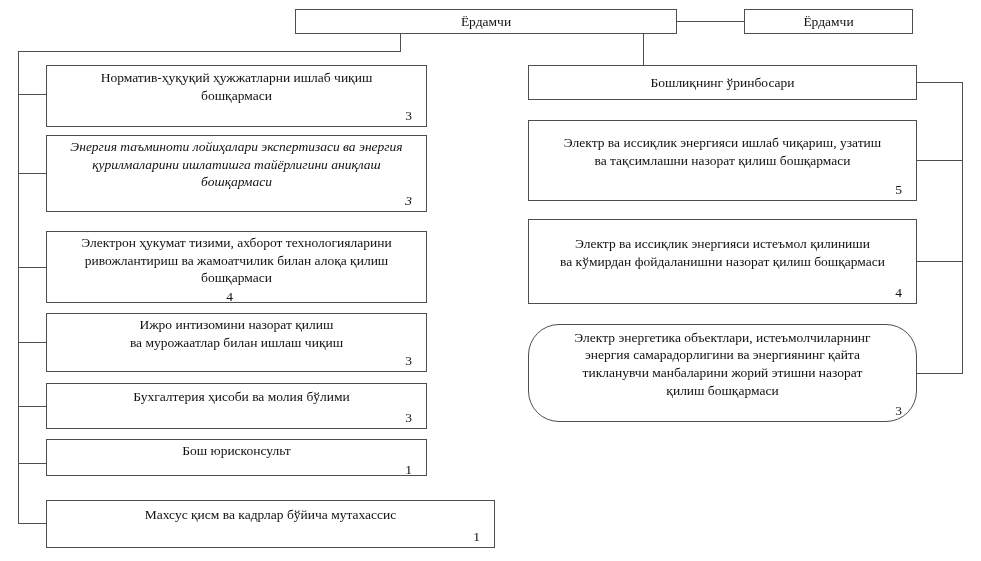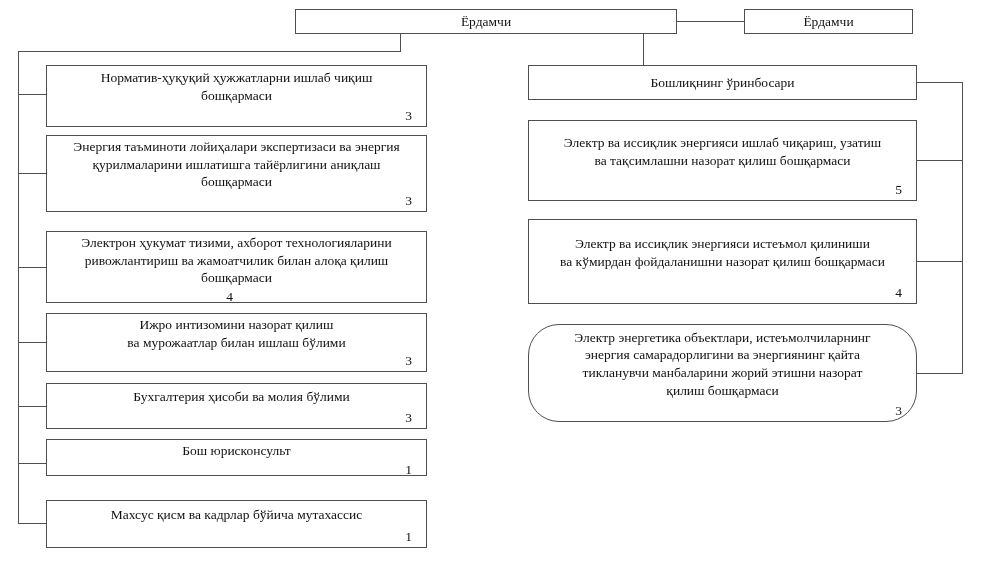--- a/index.html
+++ b/index.html
@@ -66,51 +66,51 @@
   <div class="box" style="left:744px; top:9px; width:169px; height:25px;">
     <div class="box-title">Ёрдамчи</div>
   </div>
 
   <div class="box" style="left:46px; top:65px; width:381px; height:62px;">
     <div class="box-title">Норматив-ҳуқуқий ҳужжатларни ишлаб чиқиш
 бошқармаси</div>
     <div class="box-count">3</div>
   </div>
 
-  <div class="box" style="left:46px; top:135px; width:381px; height:77px;">
+  <div class="box" style="left:46px; top:135px; width:381px; height:77px;font-style:italic;">
     <div class="box-title">Энергия таъминоти лойиҳалари экспертизаси ва энергия
 қурилмаларини ишлатишга тайёрлигини аниқлаш
 бошқармаси</div>
     <div class="box-count">3</div>
   </div>
 
   <div class="box" style="left:46px; top:231px; width:381px; height:72px;align-items:center;">
     <div class="box-title">Электрон ҳукумат тизими, ахборот технологияларини
 ривожлантириш ва жамоатчилик билан алоқа қилиш
 бошқармаси</div>
     <div class="box-count">4</div>
   </div>
 
   <div class="box" style="left:46px; top:313px; width:381px; height:59px;">
     <div class="box-title">Ижро интизомини назорат қилиш
-ва мурожаатлар билан ишлаш бўлими</div>
+ва мурожаатлар билан ишлаш чиқиш</div>
     <div class="box-count">3</div>
   </div>
 
   <div class="box" style="left:46px; top:383px; width:381px; height:46px;padding-left:10px;">
     <div class="box-title">Бухгалтерия ҳисоби ва молия бўлими</div>
     <div class="box-count">3</div>
   </div>
 
   <div class="box" style="left:46px; top:439px; width:381px; height:37px;">
     <div class="box-title">Бош юрисконсульт</div>
     <div class="box-count">1</div>
   </div>
 
-  <div class="box" style="left:46px; top:500px; width:381px; height:48px;">
+  <div class="box" style="left:46px; top:500px; width:449px; height:48px;">
     <div class="box-title">Махсус қисм ва кадрлар бўйича мутахассис</div>
     <div class="box-count">1</div>
   </div>
 
   <div class="box" style="left:528px; top:120px; width:389px; height:81px;">
     <div class="box-title">Электр ва иссиқлик энергияси ишлаб чиқариш, узатиш
 ва тақсимлашни назорат қилиш бошқармаси</div>
     <div class="box-count">5</div>
   </div>
 

